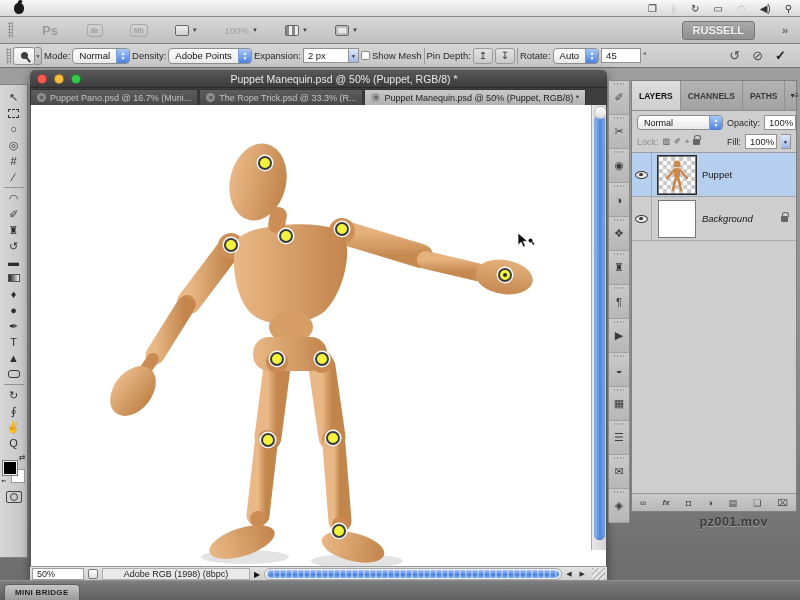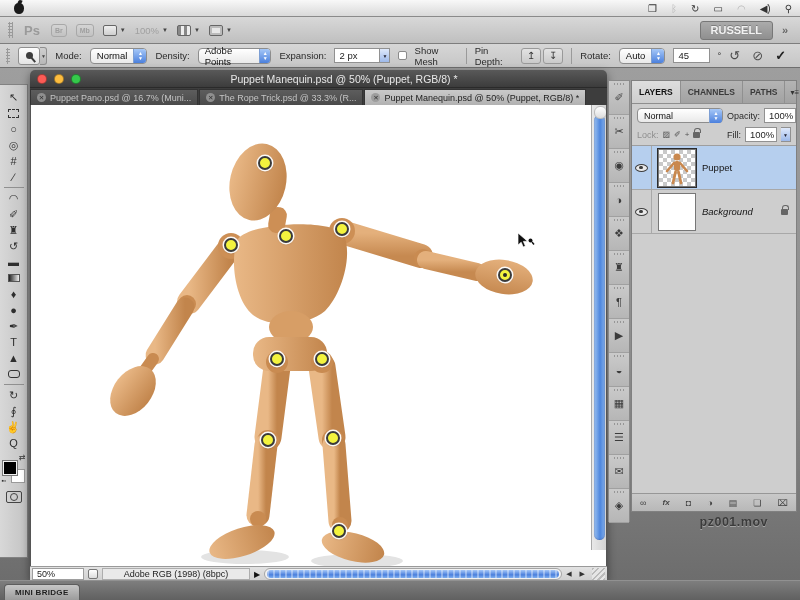--- a/index.html
+++ b/index.html
@@ -13,40 +13,40 @@
   .apple-logo { width:10px; height:11px; background:#1a1a1a; border-radius:45% 45% 48% 48%; margin:0 10px 0 6px; position:relative; }
   .apple-logo::after { content:''; position:absolute; width:4px; height:4px; background:#1a1a1a; border-radius:60% 0 60% 0; top:-3px; left:4px; transform:rotate(20deg); }
   .menu-items { display:flex; gap:17px; font-size:11.5px; color:#111; }
   .menu-items .mi.bold { font-weight:bold; }
   .menu-status { margin-left:auto; display:flex; gap:14px; font-size:10px; color:#333; align-items:center; }
   .menu-status .msi.dim { color:#b5b5b5; }
 
   
   .app-bar { position:absolute; top:17px; left:0; width:800px; height:27px;
     background:linear-gradient(#d8d8d8,#bfbfbf); border-bottom:1px solid #7d7d7d;
-    display:flex; align-items:center; gap:9px; padding:0 8px;justify-content:space-between; }
+    display:flex; align-items:center; gap:27px; padding:0 8px;justify-content:space-between; }
   .grip { width:5px; height:16px; background-image:radial-gradient(#9a9a9a 1px, transparent 1.1px); background-size:3px 3px; }
   .ps-badge { font-size:13px; font-weight:bold; color:#9a9a9a; letter-spacing:0; padding:0 2px; }
   .mini-btn { font-size:7px; font-weight:bold; color:#9f9f9f; border:1px solid #a8a8a8; border-radius:3px;
     background:linear-gradient(#d4d4d4,#c2c2c2); padding:2px 3px; }
   .bar-tool { display:flex; align-items:center; gap:3px; color:#555; }
   .bar-tool .caret { font-size:6px; color:#444; }
   .icon-box { width:14px; height:11px; border:1px solid #666; border-radius:2px; background:linear-gradient(#efefef,#cfcfcf); position:relative; }
   .icon-box.grid { background:repeating-linear-gradient(90deg,#888 0 3px,#eee 3px 6px); }
   .icon-box.frame { background:#e8e8e8; box-shadow:inset 0 0 0 2px #bbb; }
   .zoom-dim { font-size:9.5px; color:#a0a0a0; }
   .vsep { width:1px; height:16px; background:#9a9a9a; }
   .ws-btn { margin-left:auto; font-size:11px; font-weight:bold; color:#f2f2f2; background:linear-gradient(#ababab,#8f8f8f);
     border:1px solid #777; border-radius:3px; padding:2.5px 10px; text-shadow:0 -1px 0 rgba(0,0,0,.25); }
   .chevrons { font-size:11px; color:#666; font-weight:bold; margin-right:4px; }
 
   
   .options-bar { position:absolute; top:44px; left:0; width:800px; height:24px;
     background:linear-gradient(#d6d6d6,#c6c6c6); border-bottom:1px solid #6f6f6f;
-    display:flex; align-items:center; gap:8px; padding:0 6px; font-size:9.5px; color:#1c1c1c; }
+    display:flex; align-items:center; gap:2px; padding:0 6px; font-size:9.5px; color:#1c1c1c; }
   .tool-btn { width:22px; height:18px; background:linear-gradient(#fdfdfd,#e4e4e4); border:1px solid #8f8f8f; border-radius:3px;
     display:flex; align-items:center; justify-content:center; position:relative; }
   .pin-glyph { width:7px; height:7px; background:#3d3d3d; border-radius:50%; position:relative; }
   .pin-glyph::after { content:''; position:absolute; width:2px; height:7px; background:#3d3d3d; left:6px; top:4px; transform:rotate(-40deg); }
   .tool-btn-strip { width:7px; height:18px; border:1px solid #8f8f8f; border-left:none; border-radius:0 3px 3px 0;
     background:linear-gradient(#cfcfcf,#b8b8b8); font-size:5px; color:#444; display:flex; align-items:center; justify-content:center; }
   .aqua-sel { display:inline-flex; align-items:center; height:16px; background:linear-gradient(#ffffff,#e9e9e9);
     border:1px solid #8d8d8d; border-radius:4px; padding-left:6px; color:#111; }
   .aqua-sel .stp { margin-left:6px; width:13px; height:14px; background:linear-gradient(#a6c8f8,#4b80dd);
     border-radius:0 3px 3px 0; color:#fff; font-size:5px; line-height:4.5px; display:flex; flex-direction:column;
@@ -126,21 +126,21 @@
   
   .side-strip { position:absolute; left:608px; top:12px; width:22px; height:442px; background:#bdbdbd; border:1px solid #8a8a8a; }
   .ss-cell { height:34px; border-bottom:1px solid #a0a0a0; display:flex; align-items:center; justify-content:center;
     font-size:11px; color:#3c3c3c; background:linear-gradient(#cacaca,#b6b6b6); position:relative; }
   .ss-cell::before { content:''; position:absolute; top:2px; left:4px; right:4px; height:2px;
     background-image:radial-gradient(#969696 .8px, transparent .9px); background-size:3px 2px; }
 
   
   .layers-panel { position:absolute; left:631px; top:12px; width:166px; height:432px; background:#cecece;
     border:1px solid #808080; display:flex; flex-direction:column; font-size:9px; color:#1e1e1e; }
-  .lp-tabs { height:23px; background:linear-gradient(#b4b4b4,#a2a2a2); display:flex; align-items:stretch; border-bottom:1px solid #8e8e8e; }
+  .lp-tabs { height:30px; background:linear-gradient(#b4b4b4,#a2a2a2); display:flex; align-items:stretch; border-bottom:1px solid #8e8e8e; }
   .lp-tab { padding:0 7px; display:flex; align-items:center; font-size:8.5px; font-weight:bold; color:#3a3a3a; border-right:1px solid #909090; }
   .lp-tab.active { background:linear-gradient(#dedede,#cecece); color:#111; }
   .lp-menu { margin-left:auto; padding:0 5px; display:flex; align-items:center; font-size:8px; color:#333; }
   .lp-controls { padding:4px 5px 3px; border-bottom:1px solid #9e9e9e; display:flex; flex-direction:column; gap:4px; }
   .lp-row { display:flex; align-items:center; gap:4px; }
   .lp-sel { flex:none; width:86px; height:15px; }
   .lp-label { color:#2a2a2a; }
   .lp-label.dim { color:#8e8e8e; }
   .lockicons { display:flex; gap:4px; font-size:8px; color:#555; align-items:center; }
   .padlock { width:7px; height:6px; background:#666; border-radius:1px; position:relative; display:inline-block; }

